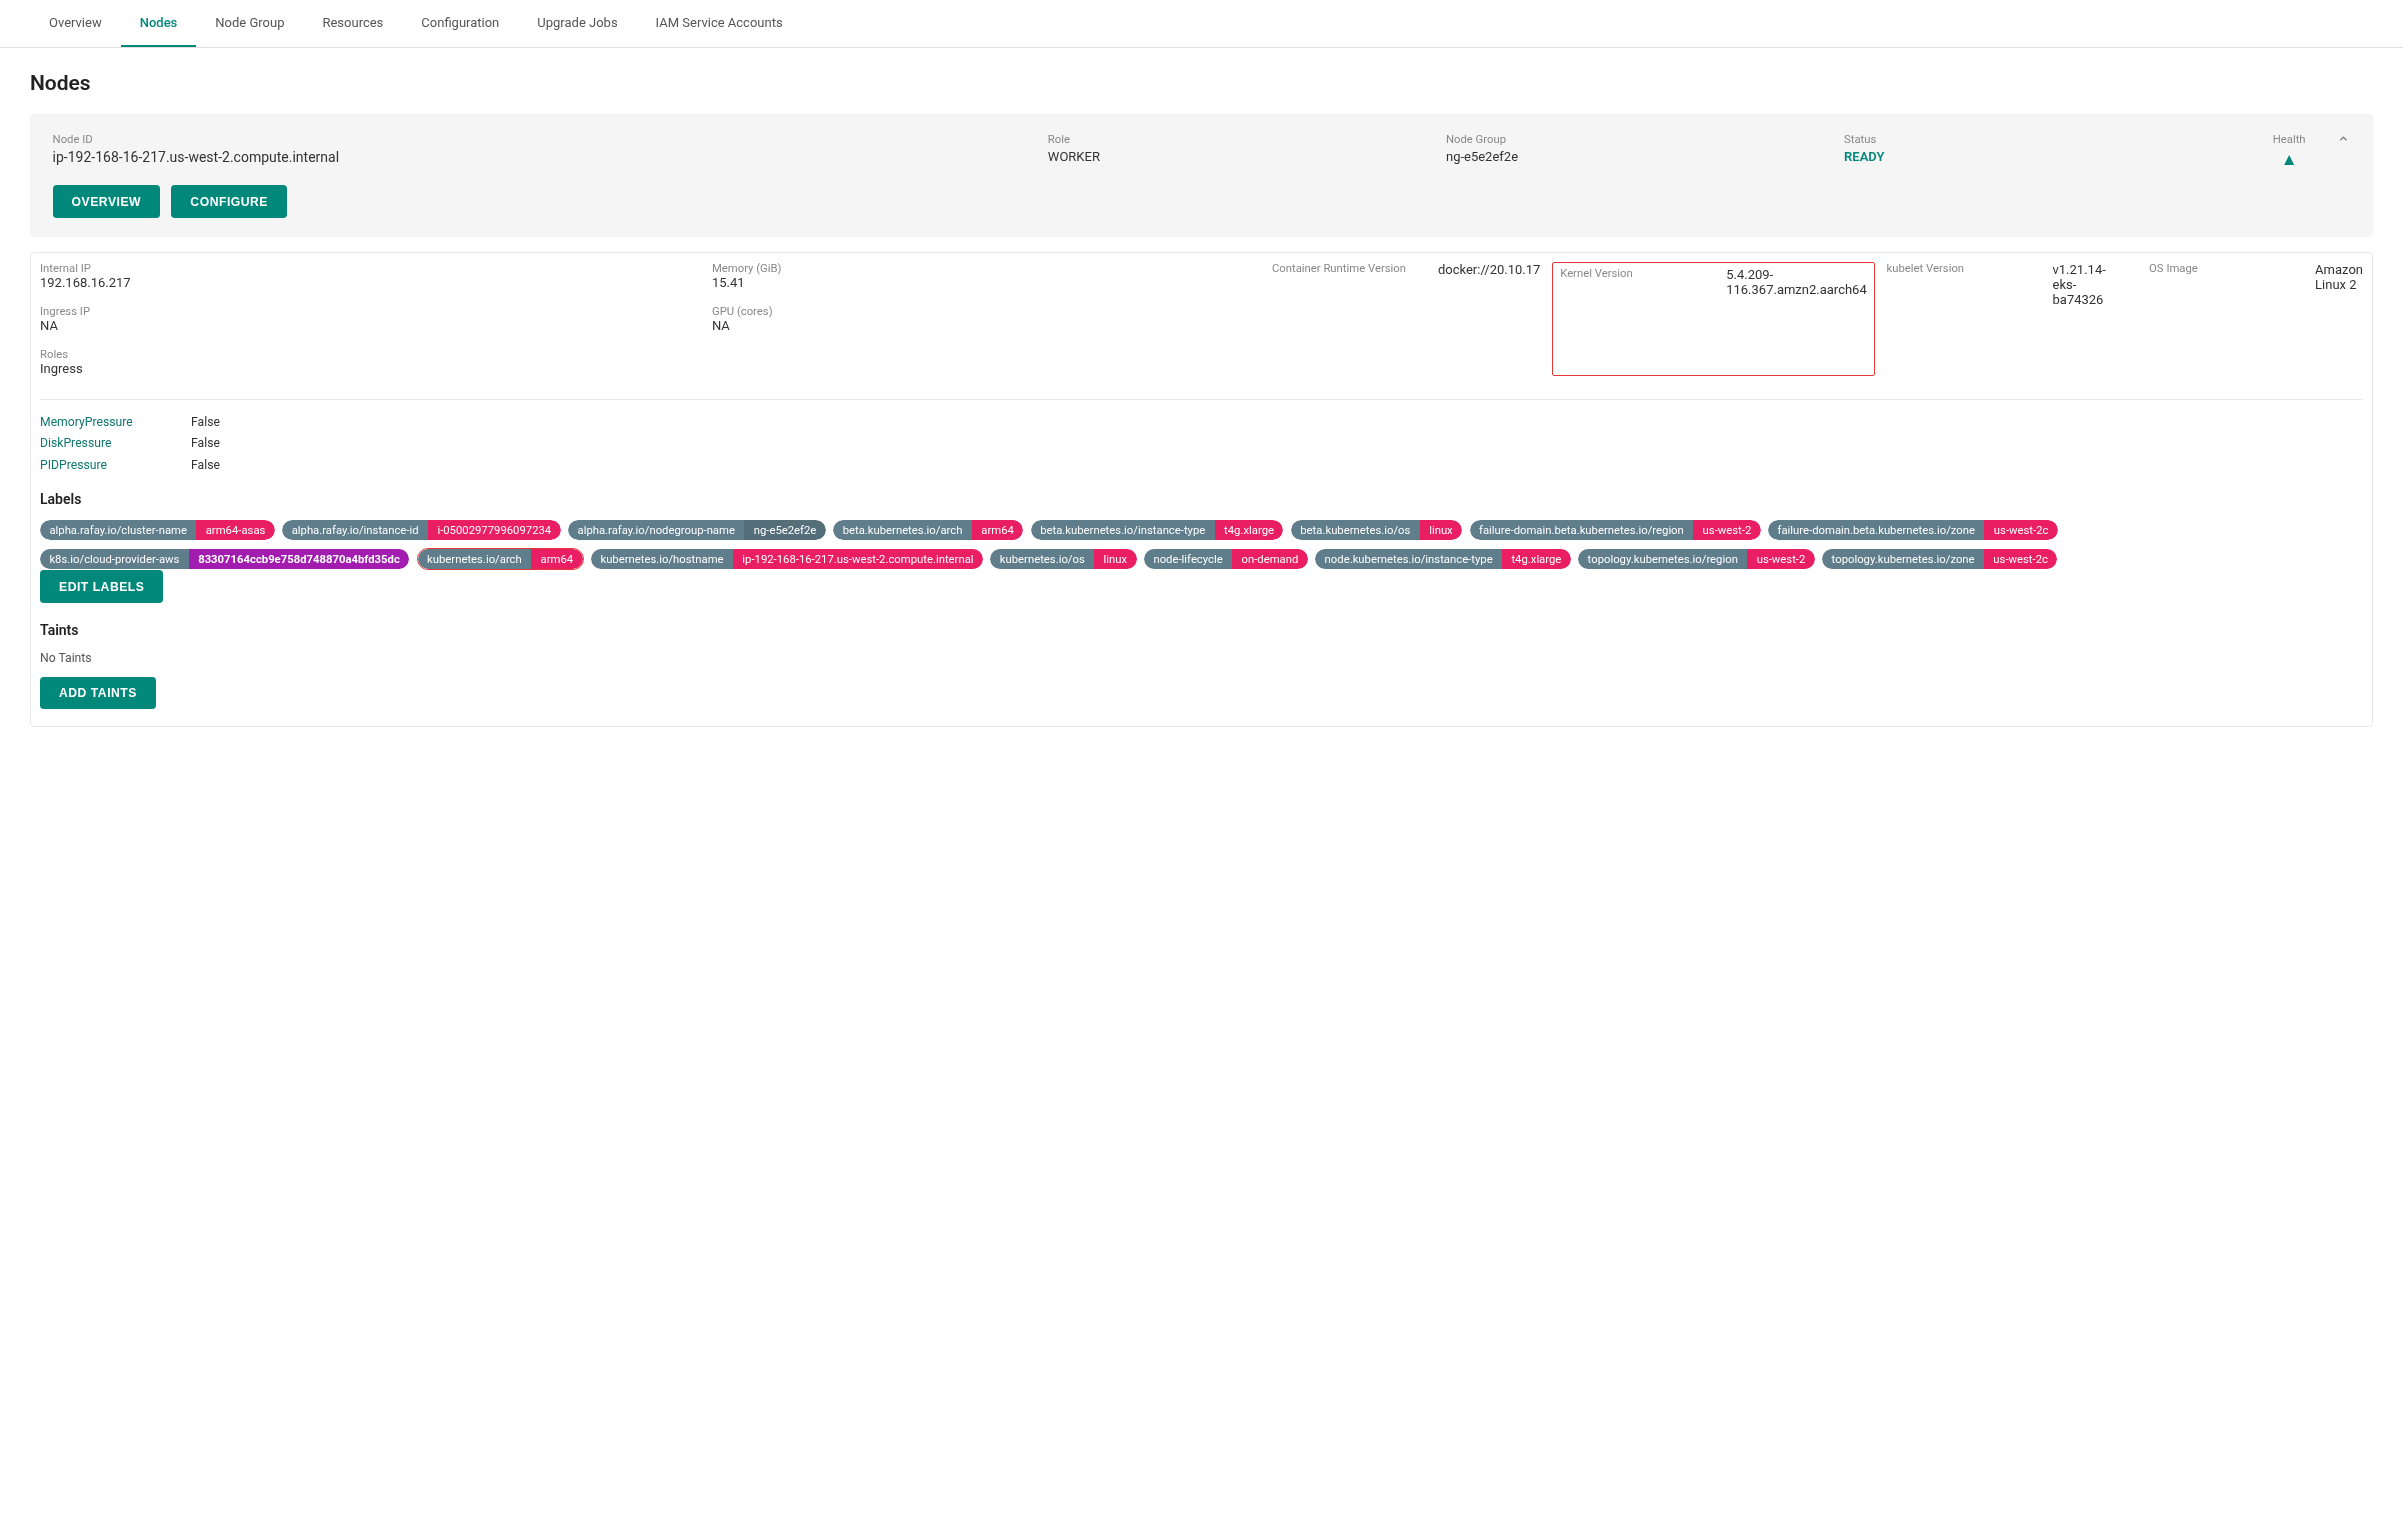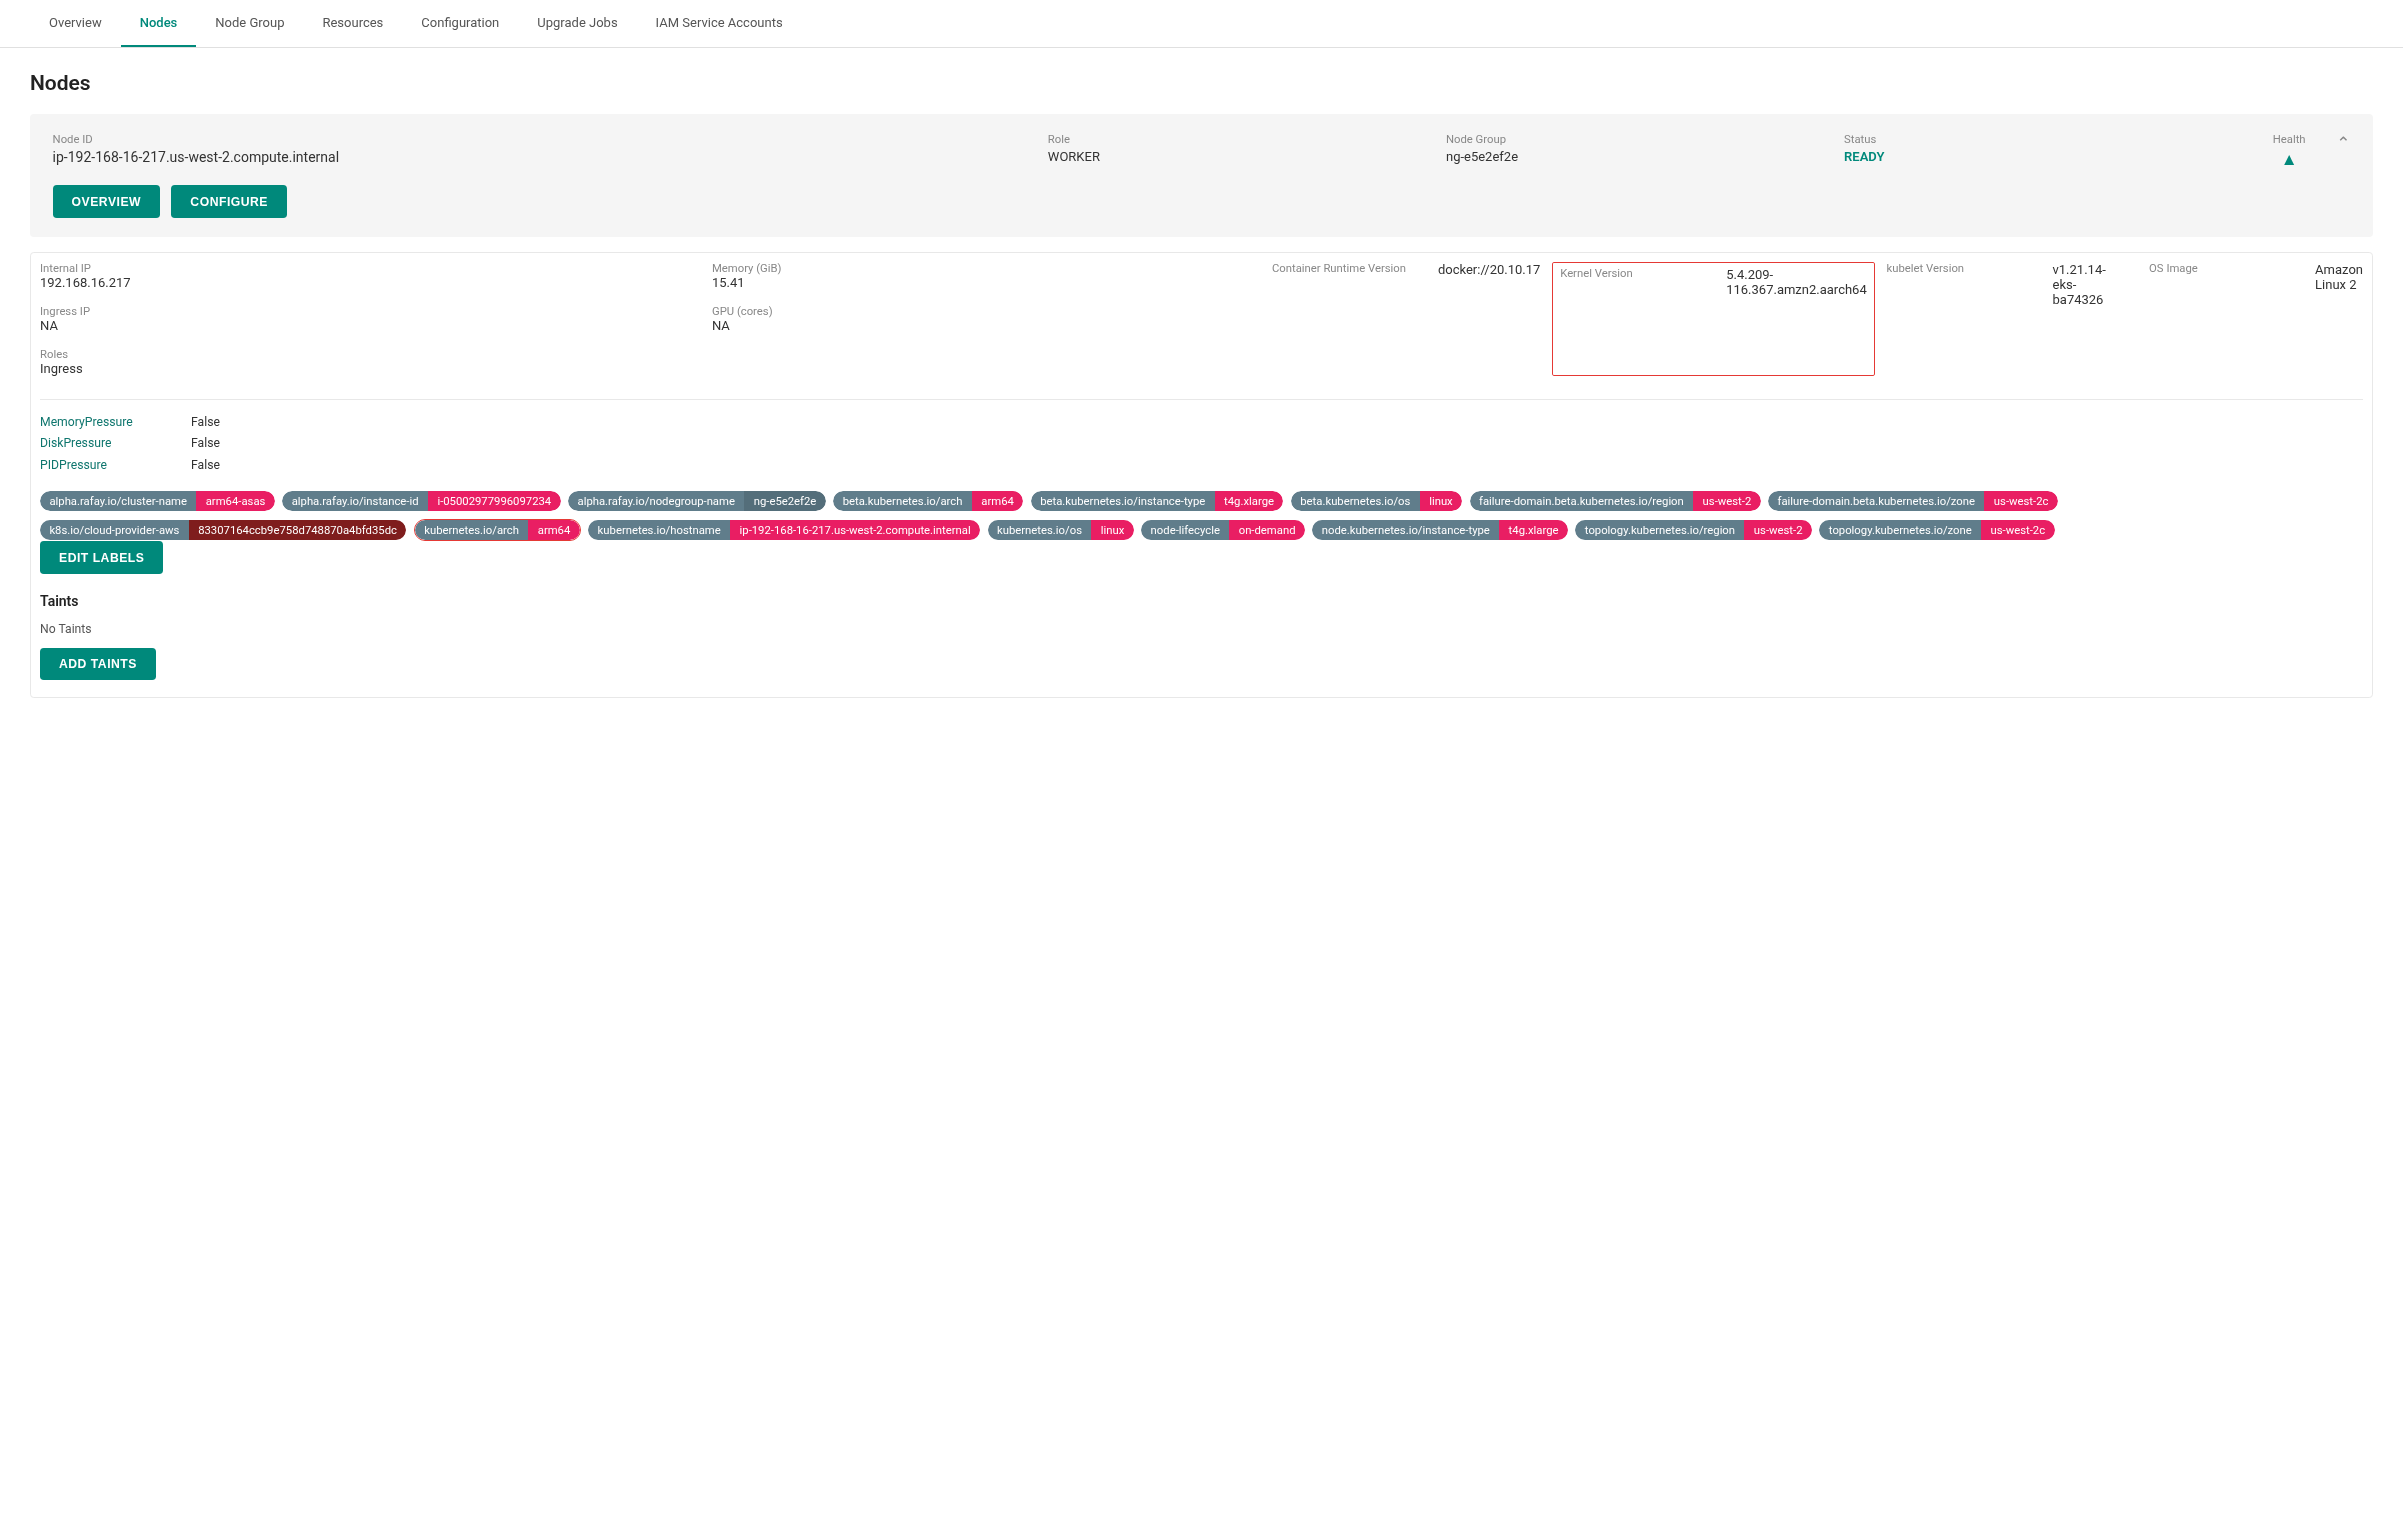--- a/index.html
+++ b/index.html
@@ -36,21 +36,21 @@
     .pressure-label { font-size: 12.2px; color: #0f766e; min-width: 151px; }
     .pressure-value { font-size: 12.2px; color: #333; }
 
     .labels-section { margin-bottom: 19px; }
     .section-title { font-size: 14px; font-weight: 600; color: #222; margin-bottom: 13px; }
     .labels-container { display: flex; flex-wrap: wrap; gap: 7.5px; }
     .label-tag { display: inline-flex; align-items: center; border-radius: 19px; overflow: hidden; font-size: 11.3px; }
     .label-key { background: #607d8b; color: #fff; padding: 3.8px 9.4px; border-radius: 19px 0 0 19px; }
     .label-val { background: #e91e63; color: #fff; padding: 3.8px 9.4px; border-radius: 0 19px 19px 0; }
     .label-val.dark { background: #546e7a; }
-    .label-val.gray { background: #7f1d1d; }
+    .label-val.gray { background: #a21caf; font-weight: bold; }
     .label-tag.highlighted-border { border: 1.4px solid #e53935; border-radius: 21px; }
 
     .taints-section { margin-bottom: 7.5px; }
     .no-taints { font-size: 12.2px; color: #555; margin-bottom: 11.3px; }
 
     .divider { border: none; border-top: 0.9px solid #e8e8e8; margin: 15px 0; }
   </style>
 </head>
 <body>
 
@@ -163,20 +163,21 @@
         <span class="pressure-label">DiskPressure</span>
         <span class="pressure-value">False</span>
       </div>
       <div class="pressure-row">
         <span class="pressure-label">PIDPressure</span>
         <span class="pressure-value">False</span>
       </div>
     </div>
 
     <div class="labels-section">
+      <div class="section-title">Labels</div>
       <div class="labels-container">
 
         <div class="label-tag">
           <span class="label-key">alpha.rafay.io/cluster-name</span>
           <span class="label-val">arm64-asas</span>
         </div>
         <div class="label-tag">
           <span class="label-key">alpha.rafay.io/instance-id</span>
           <span class="label-val">i-05002977996097234</span>
         </div>

